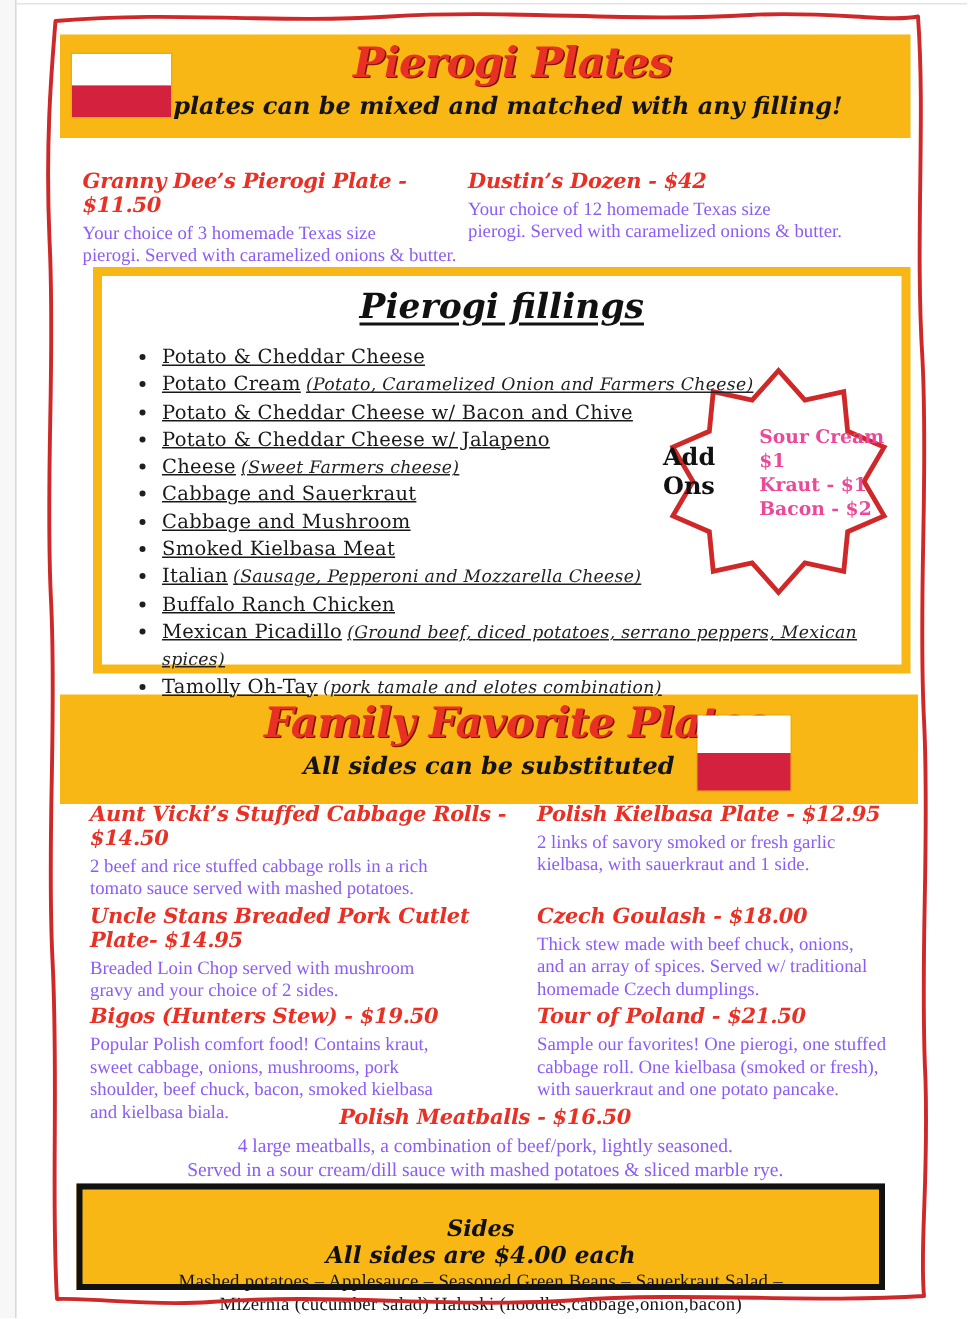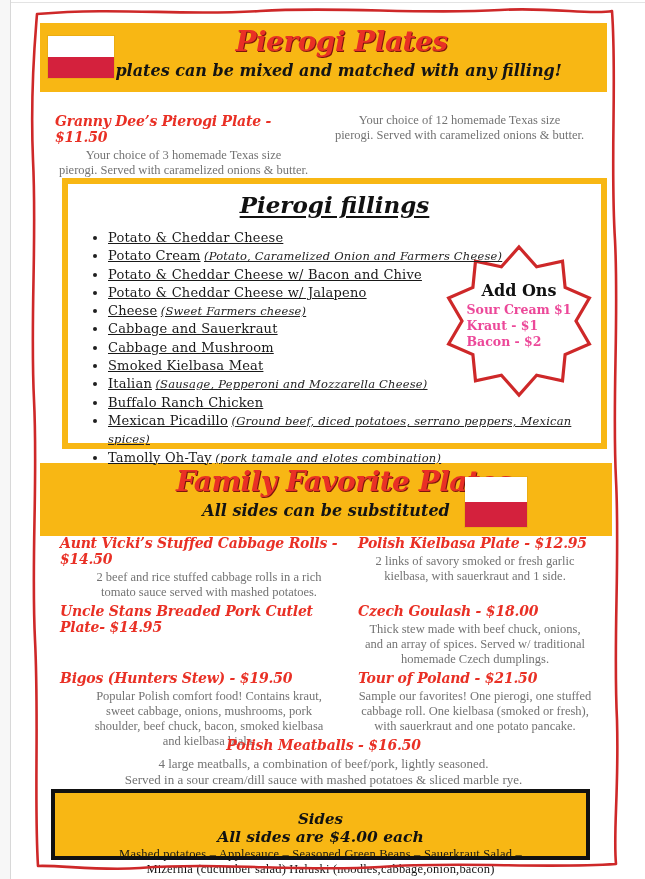--- a/index.html
+++ b/index.html
@@ -22,38 +22,38 @@
   .flag{position:absolute;box-shadow:0 0 0 1px rgba(0,0,0,0.05);}
   .flag .white{background:#fff;width:100%;height:50%;}
   .flag .red{background:var(--flag_red,#D4213D);width:100%;height:50%;}
   .flag1{left:8px;top:13px;width:66px;height:42px;}
   .flag2{left:425px;top:14px;width:62px;height:50px;}
 
   
   .plates-row{position:absolute;left:55px;top:113px;display:grid;grid-template-columns:257px 295px;}
   .plate-name{font-family:"DejaVu Serif",serif;font-style:italic;font-weight:bold;
     font-size:14px;line-height:16px;color:var(--script_red,#E93025);margin-bottom:3px;letter-spacing:-0.2px;}
-  .plate-desc{font-size:12.5px;line-height:15px;white-space:pre-line;color:#737373;text-align:center;}
+  .plate-desc{font-size:12.5px;line-height:15px;white-space:pre-line;color:#8b5cf6;}
 
   
   .fillings-box{position:absolute;left:62px;top:178px;width:545px;height:271px;
     box-sizing:border-box;background:#fff;border:6px solid var(--gold,#F8B714);}
   .fillings-title{position:relative;z-index:2;text-align:center;font-family:"DejaVu Serif",serif;
     font-style:italic;font-weight:bold;font-size:23px;color:#111;margin-top:7px;
     text-decoration:underline;text-underline-offset:3px;}
   .fillings-list{position:relative;z-index:2;margin:11px 0 0 0;list-style:disc;}
   .fillings-list li{font-size:13px;line-height:17.3px;letter-spacing:0.2px;}
   .fill-name{font-family:"DejaVu Serif",serif;text-decoration:underline;color:#191919;}
   .fill-note{font-family:"DejaVu Serif",serif;font-style:italic;font-size:11.5px;
     text-decoration:underline;color:#222;}
 
   
   .addons-star{position:absolute;left:374px;top:60px;width:154px;height:154px;z-index:1;}
   .addons-text{position:absolute;left:374px;top:60px;width:154px;height:154px;z-index:3;
-    display:flex;flex-direction:column;align-items:center;justify-content:center;transform:translateY(-6px);}
+    display:flex;align-items:center;justify-content:center;transform:translateY(-6px);}
   .addons-title{font-family:"DejaVu Serif",serif;font-weight:bold;font-size:16px;color:#111;margin-bottom:2px;}
   .addons-list{font-family:"DejaVu Serif",serif;font-weight:bold;font-size:12.5px;
     line-height:16px;color:#ec4899;text-align:left;}
 
   
   .family-grid{position:absolute;left:60px;top:535px;display:grid;
     grid-template-columns:298px 234px;grid-template-rows:68px 67px auto;}
 
   
   .meatballs{position:absolute;left:40px;top:737px;width:567px;text-align:center;}
@@ -93,20 +93,21 @@
 
   <div class="plates-row">
 
       <div class="plate">
         <div class="plate-name">Granny Dee’s Pierogi Plate - $11.50</div>
         <div class="plate-desc">Your choice of 3 homemade Texas size
 pierogi. Served with caramelized onions &amp; butter.</div>
       </div>
 
       <div class="plate">
+        <div class="plate-name">Dustin’s Dozen - $42</div>
         <div class="plate-desc">Your choice of 12 homemade Texas size
 pierogi. Served with caramelized onions &amp; butter.</div>
       </div>
     </div>
 
   <div class="fillings-box">
     <svg class="addons-star" width="154" height="154" viewBox="0 0 154 154">
       <polygon points="77,3 94.6,22.8 120.5,17.1 123.1,43.5 147.4,54.1 134,77 147.4,99.9 123.1,110.5 120.5,136.9 94.6,131.2 77,151 59.4,131.2 33.5,136.9 30.9,110.5 6.6,99.9 20,77 6.6,54.1 30.9,43.5 33.5,17.1 59.4,22.8" fill="#ffffff" stroke="var(--border_red,#CE2829)" stroke-width="3.2" stroke-linejoin="miter"></polygon>
     </svg>
     <div class="addons-text">
@@ -168,20 +169,22 @@
       </div>
 
       <div class="plate">
         <div class="plate-name">Polish Kielbasa Plate - $12.95</div>
         <div class="plate-desc">2 links of savory smoked or fresh garlic
 kielbasa, with sauerkraut and 1 side.</div>
       </div>
 
       <div class="plate">
         <div class="plate-name">Uncle Stans Breaded Pork Cutlet Plate- $14.95</div>
+        <div class="plate-desc">Breaded Loin Chop served with mushroom
+gravy and your choice of 2 sides.</div>
       </div>
 
       <div class="plate">
         <div class="plate-name">Czech Goulash - $18.00</div>
         <div class="plate-desc">Thick stew made with beef chuck, onions,
 and an array of spices. Served w/ traditional
 homemade Czech dumplings.</div>
       </div>
 
       <div class="plate">

